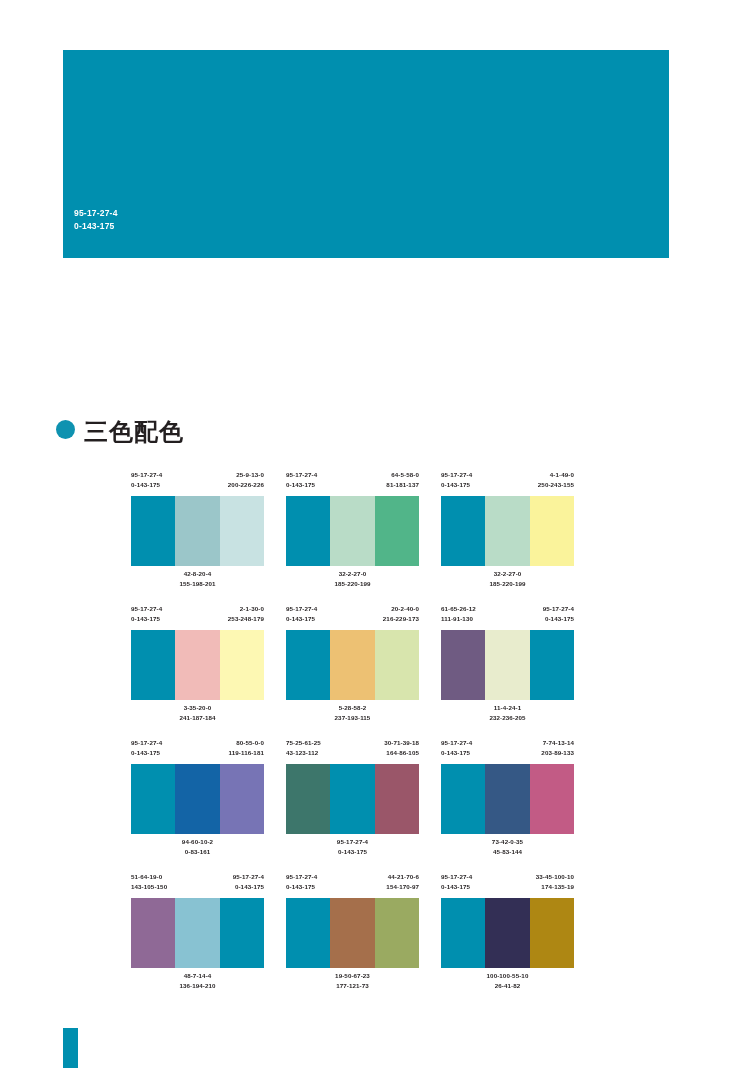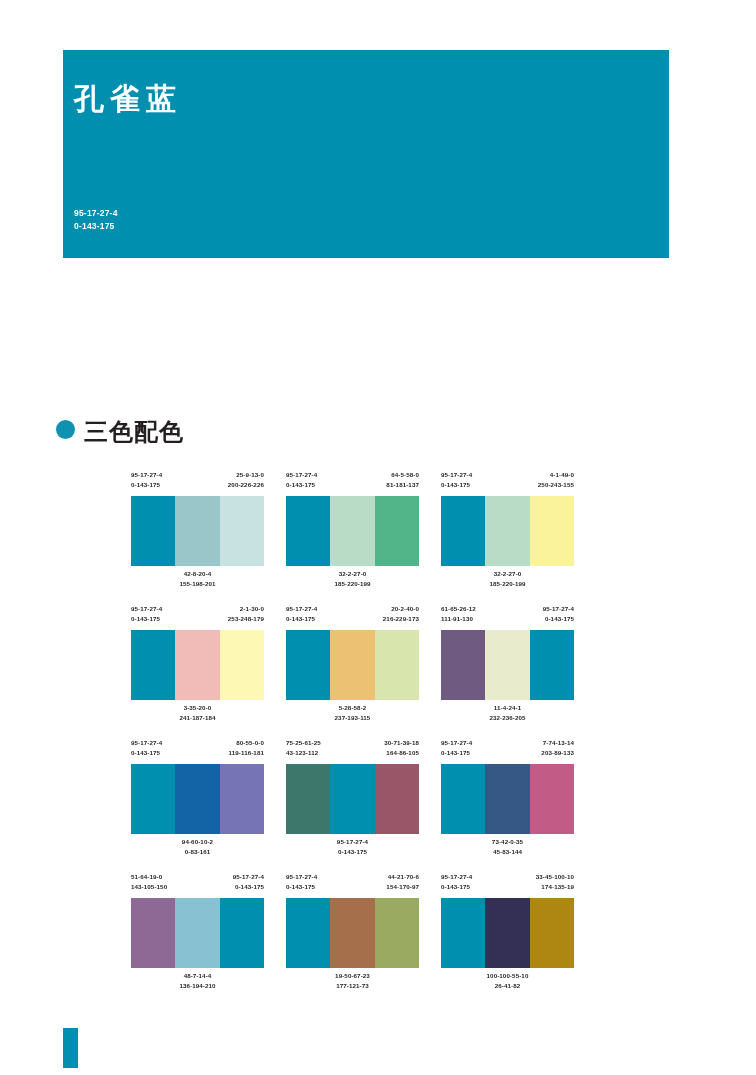--- a/index.html
+++ b/index.html
@@ -128,21 +128,20 @@
     top: 1028px;
     width: 15px;
     height: 40px;
     background: #008FAF;
   }
 </style>
 </head>
 <body>
 
 <div class="hero" style="background: rgb(0, 143, 175);">
-  <div class="hero-cn">孔雀蓝</div>
   <div class="hero-codes">
     <div>95-17-27-4</div>
     <div>0-143-175</div>
   </div>
 </div>
 
 <div class="section-head">
   <span class="section-dot" style="background: rgb(14, 146, 176);"></span>
   <span class="section-title">三色配色</span>
 </div>

